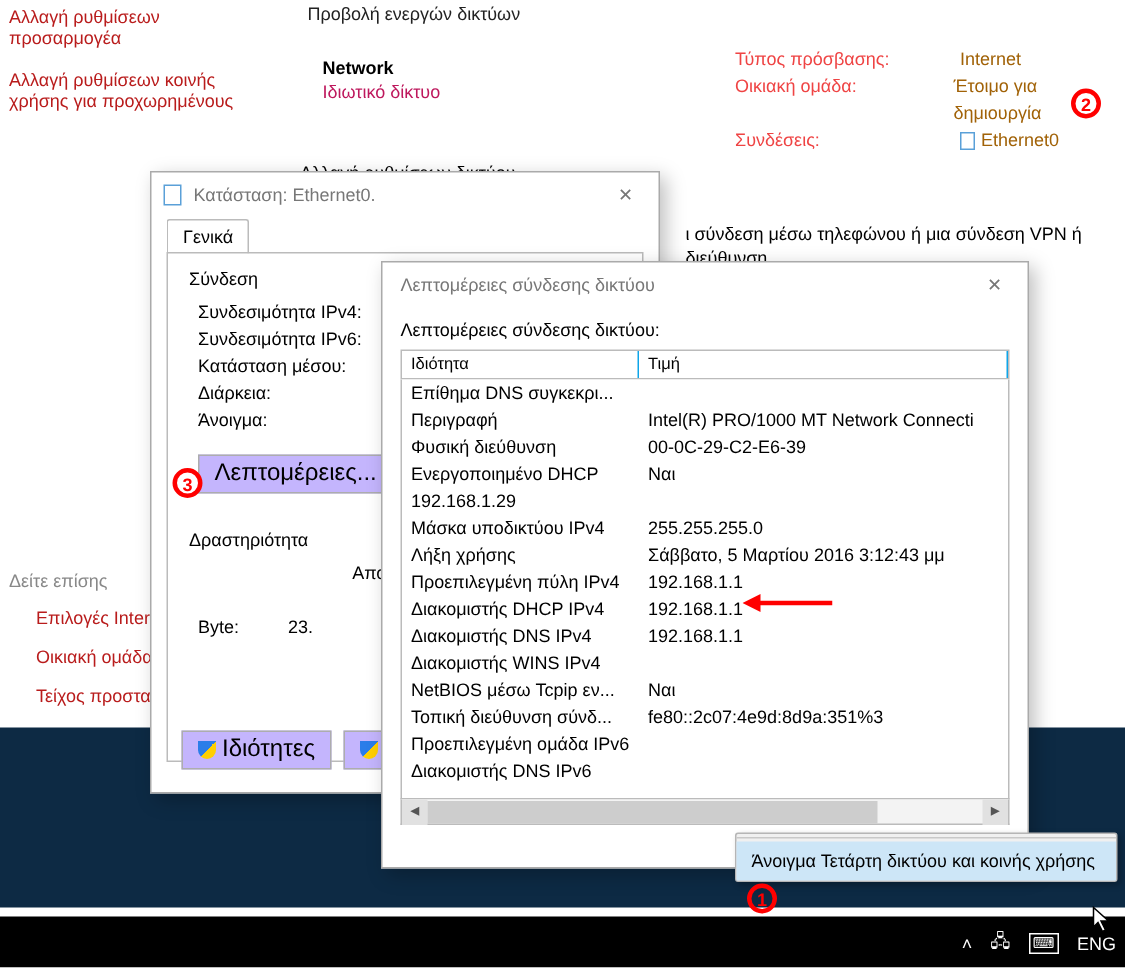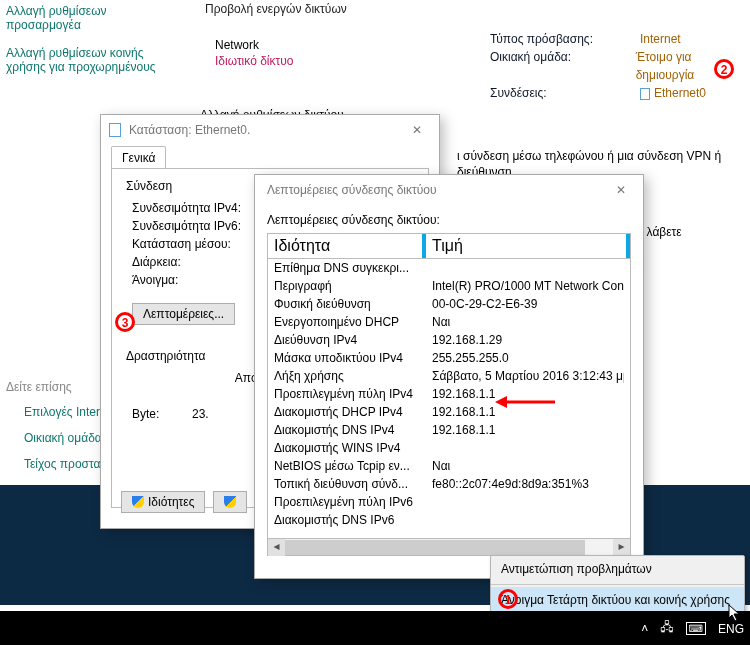--- a/index.html
+++ b/index.html
@@ -1,29 +1,29 @@
 <!DOCTYPE html>
 <html><head>
 <meta charset="utf-8">
 <style>
   html,body{margin:0;padding:0;width:750px;height:645px;font-family:"Segoe UI",Tahoma,sans-serif;font-size:12px;color:#000;background:#fff;overflow:hidden}
   *{box-sizing:border-box}
-  a.link{color:#0f766e;text-decoration:none;cursor:pointer}
+  a.link{color:#b91c1c;text-decoration:none;cursor:pointer}
   .container{position:relative;width:750px;height:645px}
   
   .page{position:absolute;inset:0}
   .leftcol{position:absolute;left:6px;top:4px;width:170px}
   .leftcol a.link{display:block;margin-bottom:14px;line-height:14px}
   .centerhdr{position:absolute;left:205px;top:2px;color:#222}
   .network-block{position:absolute;left:215px;top:38px}
-  .network-block .nw-name{font-weight:normal}
+  .network-block .nw-name{font-weight:bold}
   .network-block .nw-type{color:#be185d;margin-top:2px}
   .right-table{position:absolute;left:490px;top:30px}
   .right-table .row{display:flex;font-size:12px;line-height:18px}
-  .right-table .k{width:150px;color:#0f172a}
+  .right-table .k{width:150px;color:#ef4444}
   .right-table .v{color:#a16207}
   .eth-icon{display:inline-block;width:10px;height:12px;border:1px solid #5aa0d8;margin-right:4px;vertical-align:middle}
   .section-title{position:absolute;left:200px;top:108px;color:#000}
   .backtext1{position:absolute;left:457px;top:148px;width:290px;line-height:16px;color:#000}
   .backtext2{position:absolute;left:620px;top:225px;width:130px;color:#000}
   .lefthdr{position:absolute;left:6px;top:380px;color:#888}
   .left2{position:absolute;left:24px;top:405px}
   .left2 a.link{display:block;margin-bottom:12px}
   
   .desktop-band{position:absolute;left:0;top:485px;width:750px;height:120px;background:#0d2a44}
@@ -43,29 +43,29 @@
   .win .titlebar .title{flex:1}
   .win .close{width:28px;height:20px;text-align:center;line-height:20px;cursor:pointer;color:#777}
   #status-win{left:100px;top:114px;width:340px;height:415px}
   .tabbar{padding:0 10px}
   .tab{display:inline-block;padding:4px 10px;border:1px solid #bbb;border-bottom:none;background:#fff;border-radius:2px 2px 0 0;position:relative;top:1px}
   .tabcontent{border:1px solid #bbb;margin:0 10px 10px;padding:10px;height:340px;position:relative}
   .group-title{background:#fff;padding:0 4px;font-size:12px}
   .kvlist{margin:6px 0 0 10px}
   .kvlist .row{display:flex;line-height:18px}
   .kvlist .k{width:170px}
-  .btn{background:#e5e5e5;border:1px solid #adadad;padding:3px 10px;font-size:12px;cursor:pointer;display:inline-flex;align-items:center;gap:4px}
+  .btn{background:#c4b5fd;border:1px solid #adadad;padding:3px 10px;font-size:16px;cursor:pointer;display:inline-flex;align-items:center;gap:4px}
   .btnrow{position:absolute;bottom:10px;left:10px;display:flex;gap:8px}
   #status-win .btnrow{left:20px;bottom:15px}
   .shield{width:12px;height:12px;background:linear-gradient(135deg,#2b7de9 50%,#ffcf00 50%);border-radius:0 0 6px 6px}
   
-  #details-win{left:254px;top:174px;width:390px;height:405px}
+  #details-win{left:254px;top:174px;width:432px;height:405px}
   #details-win .body{padding:8px 12px}
   .list-hdr{display:flex;border:1px solid #bbb;background:#fff}
-  .list-hdr div{padding:3px 6px;border-right:4px solid #0ea5e9;font-size:16px}
+  .list-hdr div{padding:3px 6px;border-right:1px solid #0ea5e9;font-size:11px}
   .list{border:1px solid #bbb;border-top:none;height:280px;overflow:hidden;background:#fff}
   .list .row{display:flex;font-size:12px;line-height:18px;padding:0 6px}
   .list .row .k{width:158px;white-space:nowrap;overflow:hidden}
   .list .row .v{flex:1;white-space:nowrap;overflow:hidden}
   .scrollbar{display:flex;align-items:center;border:1px solid #bbb;border-top:none;background:#f3f3f3;height:17px}
   .sb-btn{width:17px;height:17px;text-align:center;line-height:15px;background:#e1e1e1;color:#555}
   .sb-track{flex:1;height:17px;position:relative}
   .sb-thumb{position:absolute;left:0;top:0;height:15px;width:300px;background:#cdcdcd;margin:1px 0}
   
   .circ{position:absolute;width:20px;height:20px;border:3px solid #ff0000;border-radius:50%;text-align:center;line-height:16px;font-size:12px;color:#ff0000;font-weight:bold;z-index:50}
@@ -190,21 +190,20 @@
           </div>
           <div class="row">
             <div class="k">Φυσική διεύθυνση</div>
             <div class="v">00-0C-29-C2-E6-39</div>
           </div>
           <div class="row">
             <div class="k">Ενεργοποιημένο DHCP</div>
             <div class="v">Ναι</div>
           </div>
           <div class="row">
-            <div class="k">Διεύθυνση IPv4</div>
             <div class="v">192.168.1.29</div>
           </div>
           <div class="row">
             <div class="k">Μάσκα υποδικτύου IPv4</div>
             <div class="v">255.255.255.0</div>
           </div>
           <div class="row">
             <div class="k">Λήξη χρήσης</div>
             <div class="v">Σάββατο, 5 Μαρτίου 2016 3:12:43 μμ</div>
           </div>
@@ -226,40 +225,39 @@
           </div>
           <div class="row">
             <div class="k">NetBIOS μέσω Tcpip εν...</div>
             <div class="v">Ναι</div>
           </div>
           <div class="row">
             <div class="k">Τοπική διεύθυνση σύνδ...</div>
             <div class="v">fe80::2c07:4e9d:8d9a:351%3</div>
           </div>
           <div class="row">
-            <div class="k">Προεπιλεγμένη πύλη IPv6</div>
+            <div class="k">Προεπιλεγμένη ομάδα IPv6</div>
             <div class="v"></div>
           </div>
           <div class="row">
             <div class="k">Διακομιστής DNS IPv6</div>
             <div class="v"></div>
           </div>
         </div>
       <div class="scrollbar">
         <div class="sb-btn">◂</div>
         <div class="sb-track">
             <div class="sb-thumb"></div>
           </div>
         <div class="sb-btn">▸</div>
       </div>
     </div>
   </div>
 
   <div class="ctx">
-    <div class="item">Αντιμετώπιση προβλημάτων</div>
     <div class="sep"></div>
     <div class="item hl">Άνοιγμα Τετάρτη δικτύου και κοινής χρήσης</div>
   </div>
 
   <div class="taskbar">
     <div class="tray">
       <span>˄</span>
       <span>🖧</span>
       <span class="keyboard-box">⌨</span>
       <span>ENG</span>

